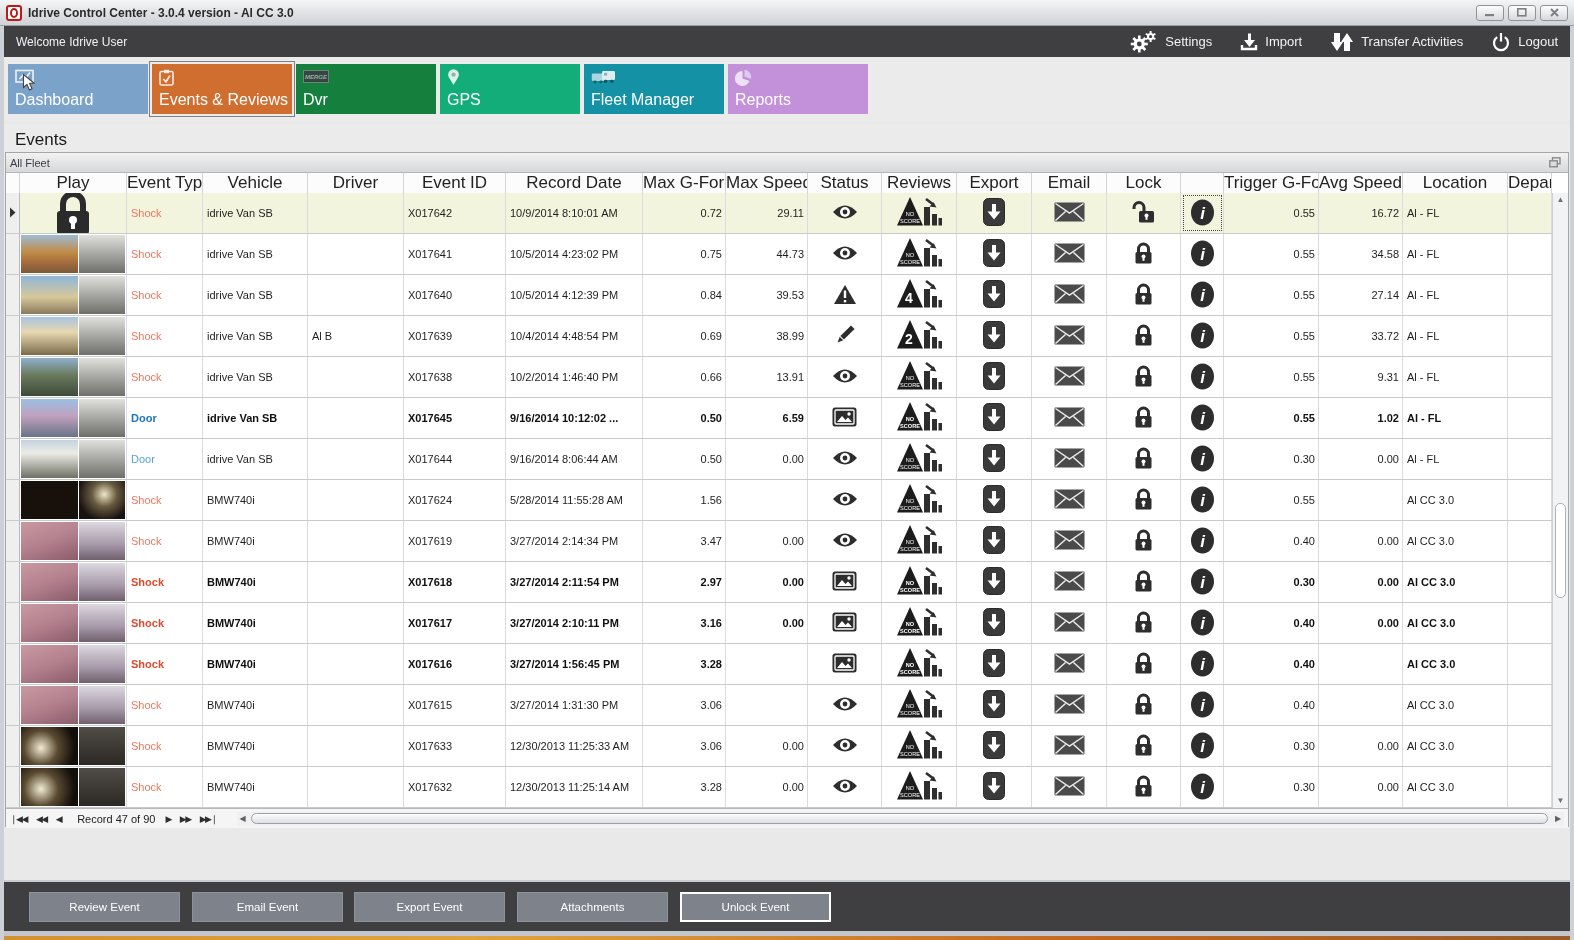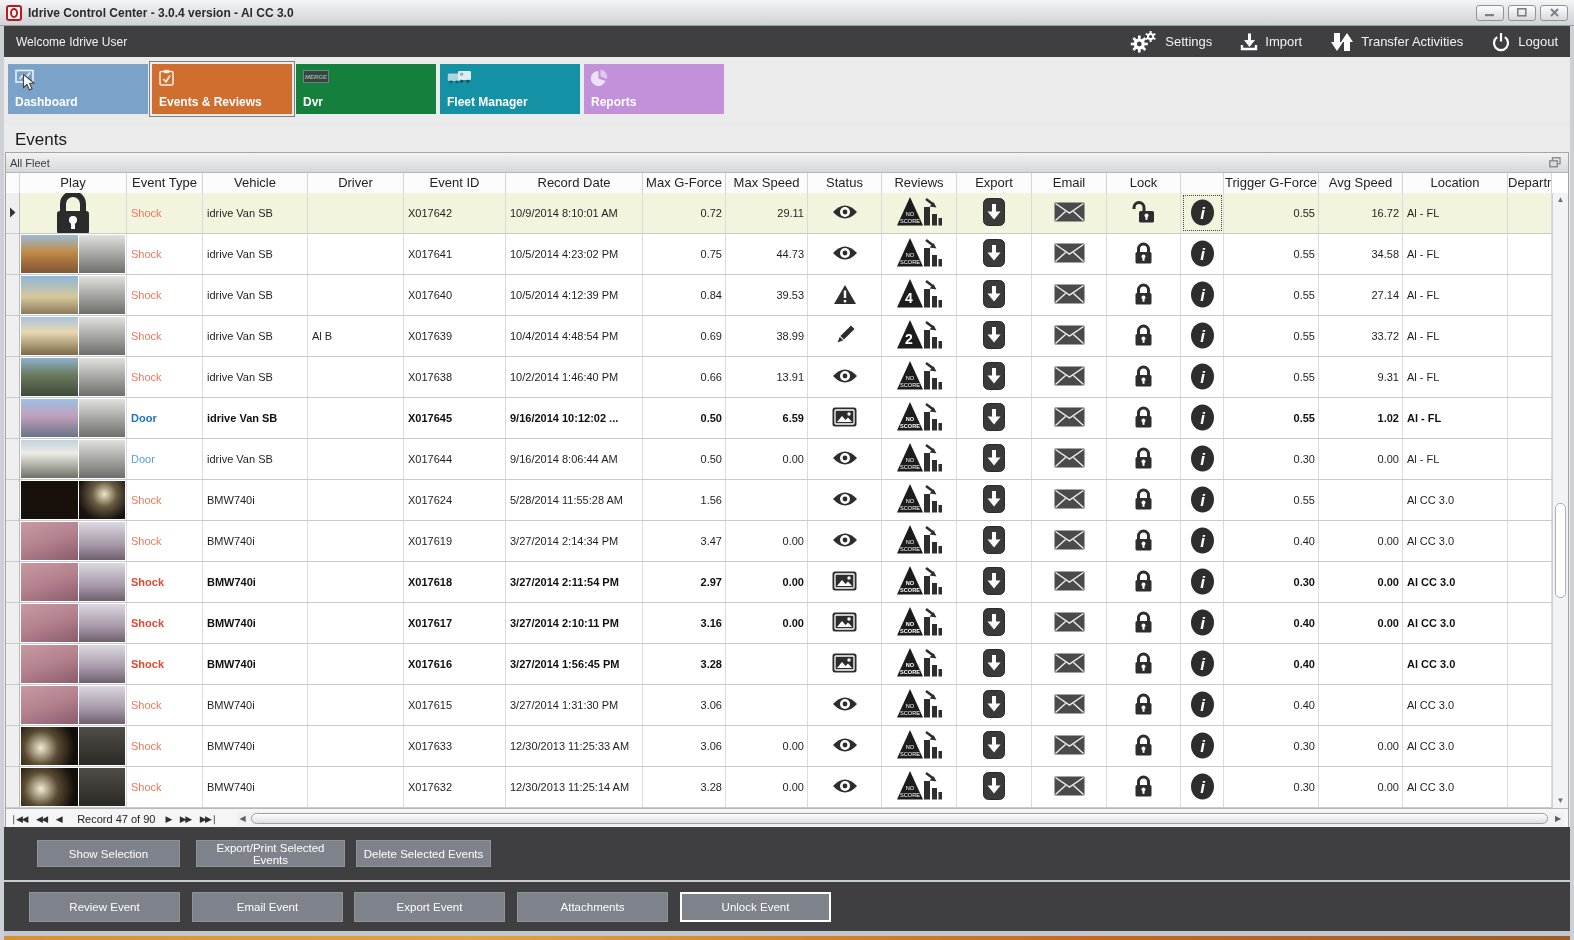--- a/index.html
+++ b/index.html
@@ -27,36 +27,36 @@
     display:flex;align-items:center;padding:0 12px;font-size:12px;}
   .topactions{margin-left:auto;display:flex;gap:28px;align-items:center;}
   .topaction{display:flex;align-items:center;gap:7px;color:#f2f2f2;font-size:13px;cursor:default;}
   .topaction .ic{display:flex;align-items:center;}
 
   
   .tiles{position:absolute;top:31px;left:0;right:0;height:64px;background:#ebebeb;
     display:flex;align-items:center;padding-left:4px;gap:4px;}
   .tile{position:relative;width:140px;height:50px;color:#fff;cursor:default;flex:0 0 auto;}
   .tile .ticon{position:absolute;top:5px;left:7px;opacity:.85;}
-  .tile .tlabel{position:absolute;left:7px;bottom:5px;font-size:12px;font-weight:bold;}
+  .tile .tlabel{position:absolute;left:7px;bottom:5px;font-size:16px;font-weight:normal;}
   .tile.selected{outline:1px solid #808080;outline-offset:2px;}
   .tile .cursor{position:absolute;top:9px;left:13px;}
 
   .pagetitle{position:absolute;top:98px;left:0;right:0;height:30px;line-height:32px;
     padding-left:11px;font-size:17px;color:#1b1b1b;background:#ebebeb;}
 
   
   .panel{position:absolute;top:126px;left:1px;width:1564px;height:675px;border:1px solid #a3a6aa;background:#fff;}
   .panel-hd{height:20px;background:linear-gradient(180deg,#f2f2f2,#d7d8da);border-bottom:1px solid #b4b6b8;
     display:flex;align-items:center;padding:0 4px;font-size:11px;color:#3c3c3c;}
   .panel-hd .restore{margin-left:auto;display:flex;align-items:center;padding-right:3px;}
 
   .gridwrap{position:relative;height:635px;overflow:hidden;}
   .ghead{display:flex;height:20px;}
-  .hc{height:24px;line-height:19px;text-align:center;font-size:13px;color:#222;background:#fcfcfc;
+  .hc{height:24px;line-height:19px;text-align:center;font-size:17px;color:#222;background:#fcfcfc;
     border-right:1px solid #d4d4d4;border-bottom:1px solid #a8a8a8;overflow:hidden;white-space:nowrap;flex:0 0 auto;}
   .gbody{position:relative;}
   .grow{display:flex;height:41px;background:#fff;border-bottom:1px solid #c9cacc;}
   .grow.sel{background:#f3f4de;}
   .c{height:40px;border-right:1px solid #dadbdd;font-size:11px;color:#1e1e1e;overflow:hidden;white-space:nowrap;
      display:flex;align-items:center;flex:0 0 auto;padding:0 4px;}
   .c.center{justify-content:center;padding:0;}
   .c.right{justify-content:flex-end;padding-right:3px;}
   .c.gut{background:#efefef;border-right:1px solid #b8babc;justify-content:center;padding:0;}
   .grow.bold .c{font-weight:bold;color:#101010;}
@@ -215,20 +215,28 @@
      <span class="tlabel">Events &amp; Reviews</span>
    </div>
         <div class="tile" style="background:#15803d">
      <span class="ticon"><svg width="26" height="13">
               <rect x="0.5" y="0.5" width="25" height="12" fill="#3a3d40" stroke="#808488"></rect>
               <text x="13" y="9" font-size="6" fill="#b2b6ba" text-anchor="middle" font-style="italic" font-weight="bold" font-family="Liberation Sans,sans-serif">MERGE</text>
             </svg></span>
 
      <span class="tlabel">Dvr</span>
    </div>
+        <div class="tile" style="background:#13ad7a">
+     <span class="ticon"><svg width="13" height="17">
+              <path d="M6.5 16 C2.8 10 1.2 8 1.2 5.6 a5.3 5.3 0 0 1 10.6 0 c0 2.4 -1.6 4.4 -5.3 10.4 Z" fill="#fff"></path>
+              <circle cx="6.5" cy="5.6" r="2.2" fill="rgba(0,0,0,0.3)"></circle>
+            </svg></span>
+
+     <span class="tlabel">GPS</span>
+   </div>
         <div class="tile" style="background:#1591a5">
      <span class="ticon"><svg width="25" height="15">
               <rect x="0.8" y="4.5" width="13" height="7.5" rx="1.2" fill="#fff" opacity="0.75"></rect>
               <circle cx="4" cy="12.8" r="1.7" fill="rgba(0,0,0,0.35)"></circle>
               <circle cx="10" cy="12.8" r="1.7" fill="rgba(0,0,0,0.35)"></circle>
               <rect x="11" y="2" width="13" height="9" rx="1.2" fill="#fff"></rect>
               <rect x="13" y="3.8" width="3.2" height="2.8" fill="rgba(0,0,0,0.3)"></rect>
               <circle cx="14.5" cy="12.2" r="1.8" fill="rgba(0,0,0,0.45)"></circle>
               <circle cx="20.8" cy="12.2" r="1.8" fill="rgba(0,0,0,0.45)"></circle>
             </svg></span>
@@ -1329,25 +1337,20 @@
           <span class="navg">▶▶❘</span>
         </div>
         <div class="hscroll">
           <span class="harr" style="left:0">◀</span>
           <div class="hthumb"></div>
           <span class="harr" style="right:0">▶</span>
         </div>
       </div>
     </div>
 
-    <div class="f1" id="selActions">
-        <button class="gbtn" style="left:33px;width:143px;top:13px;height:27px">Show Selection</button>
-        <button class="gbtn" style="left:192px;width:149px;top:13px;height:27px">Export/Print Selected Events</button>
-        <button class="gbtn" style="left:352px;width:135px;top:13px;height:27px">Delete Selected  Events</button>
-      </div>
     <div class="f2" id="evtActions">
         <button class="gbtn" style="left:25px;width:151px;top:10px;height:30px">Review Event</button>
         <button class="gbtn" style="left:188px;width:151px;top:10px;height:30px">Email Event</button>
         <button class="gbtn" style="left:350px;width:151px;top:10px;height:30px">Export Event</button>
         <button class="gbtn" style="left:513px;width:151px;top:10px;height:30px">Attachments</button>
         <button class="gbtn focused" style="left:676px;width:151px;top:10px;height:30px">Unlock Event</button>
       </div>
     <div class="strip-silver"></div>
     <div class="strip-orange"></div>
   </div>

